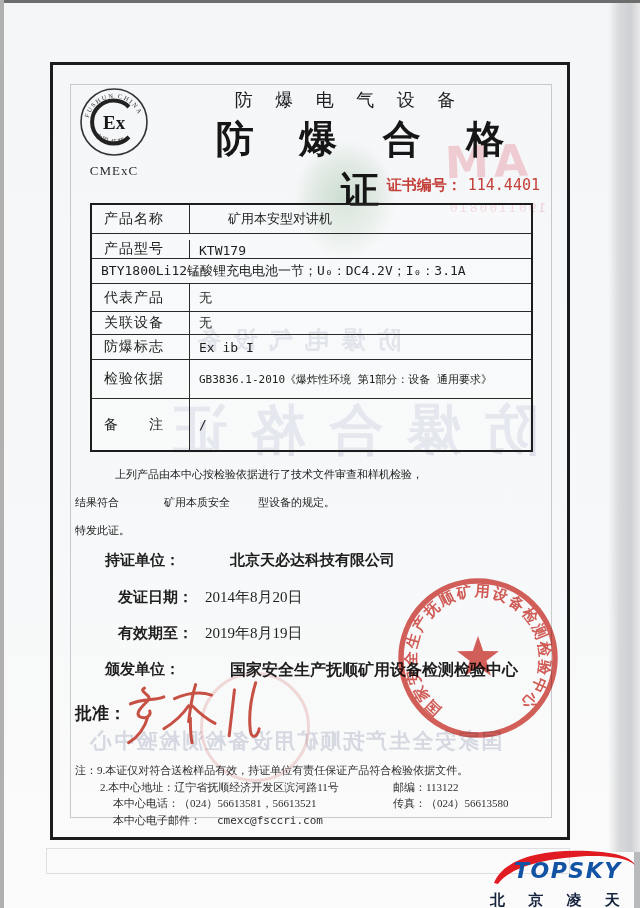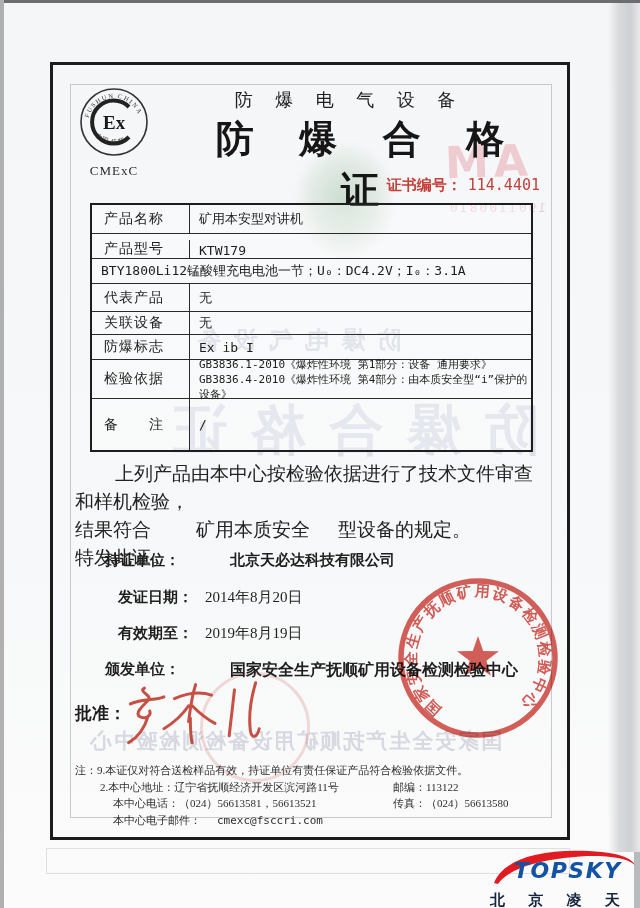--- a/index.html
+++ b/index.html
@@ -44,29 +44,29 @@
   
   .ptable { position:absolute; left:90px; top:203px; width:443px; border:2px solid #1d1d1d; background:rgba(255,255,255,0.25); }
   .trow { display:flex; border-bottom:1px solid #2a2a2a; }
   .trow:last-child { border-bottom:none; }
   .tlabel {
     width:98px; flex:none; border-right:1px solid #2a2a2a; padding-left:12px;
     display:flex; align-items:center; font-size:14px; letter-spacing:1px; color:#1d1d1d;
   }
   .tvalue { flex:1; display:flex; flex-direction:column; justify-content:center; padding-left:9px; font-size:13px; color:#1d1d1d; }
   .mono { font-family:"DejaVu Sans Mono","Liberation Mono",monospace; }
-  .trow:nth-child(1){height:29px;} .trow:nth-child(2){height:25px;align-items:flex-end;}
+  .trow:nth-child(1){height:29px;gap:29px;} .trow:nth-child(2){height:25px;align-items:flex-end;}
   .trow:nth-child(3){height:25px;} .trow:nth-child(4){height:28px;}
   .trow:nth-child(5){height:23px;} .trow:nth-child(6){height:25px;}
   .trow:nth-child(7){height:39px;} .trow:nth-child(8){height:51px;}
   .trow:nth-child(3) .tvalue{font-size:13px;}
   .trow:nth-child(7) .tvalue{font-size:11px; line-height:15px;}
 
   
-  .statement { position:absolute; left:75px; top:460px; width:470px; font-size:19px; line-height:28px; color:#222; }
+  .statement { position:absolute; left:75px; top:460px; width:470px; font-size:11px; line-height:28px; color:#222; }
   .statement .l1 { text-indent:40px; }
   .statement .gap1 { margin-left:45px; }
   .statement .gap2 { margin-left:28px; }
 
   
   .field { position:absolute; font-size:15px; color:#1e1e1e; white-space:nowrap; }
   .field .lab { font-weight:700; }
   .field .val { position:absolute; left:125px; top:0; font-weight:600; }
   .f-holder { left:105px; top:551px; }
   .f-issue  { left:118px; top:588px; } .f-issue .val{ left:87px; font-weight:400; }
@@ -173,21 +173,20 @@
       <div class="tvalue">无</div>
     </div>
     <div class="trow">
       <div class="tlabel">防爆标志</div>
       <div class="tvalue mono">Ex ib I</div>
     </div>
     <div class="trow">
       <div class="tlabel">检验依据</div>
       <div class="tvalue mono">
         <div>GB3836.1-2010《爆炸性环境 第1部分：设备 通用要求》</div>
-        <div>GB3836.4-2010《爆炸性环境 第4部分：由本质安全型“i”保护的设备》</div>
       </div>
     </div>
     <div class="trow">
       <div class="tlabel">备　　注</div>
       <div class="tvalue mono">/</div>
     </div>
   </div>
 
   <div class="statement">
     <div class="l1">上列产品由本中心按检验依据进行了技术文件审查和样机检验，</div>

